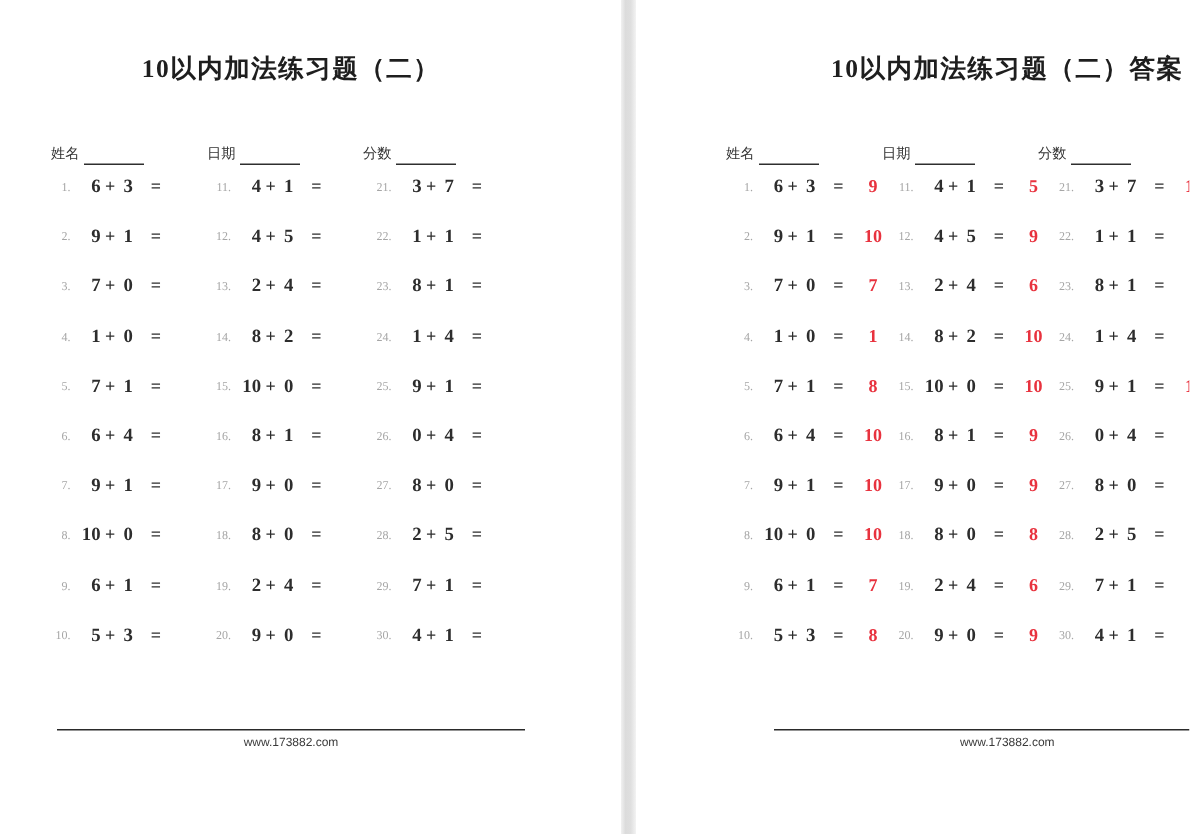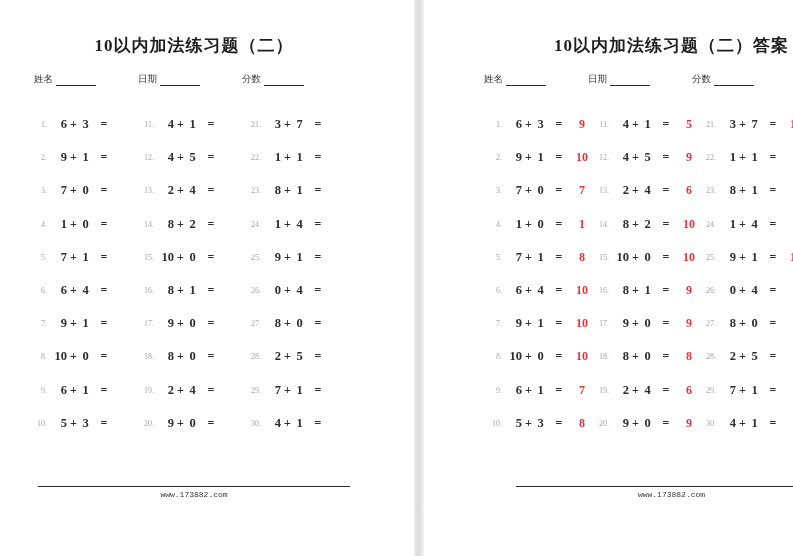--- a/index.html
+++ b/index.html
@@ -15,42 +15,42 @@
   .gutter{
     flex:none;width:10px;height:556px;
     background:linear-gradient(to right,#f1f1f1 0%,#dcdcdc 30%,#dfdfdf 65%,#f3f3f3 100%);
   }
   .title{
     position:absolute;top:34px;left:0;width:100%;margin:0;
     text-align:center;font-size:17px;font-weight:600;color:#1e1e1e;
     letter-spacing:1px;
   }
   .fields{position:absolute;top:74px;left:34px;display:flex;}
-  .field{display:flex;align-items:flex-end;width:104px;flex:none;}
+  .field{display:flex;align-items:flex-end;width:104px;flex:none;margin-top:24px;}
   .flabel{font-size:9.5px;color:#333;line-height:1;padding-bottom:2px;}
   .fline{width:40px;height:11px;border-bottom:1px solid #2e2e2e;margin-left:3px;}
   .grid{position:absolute;top:108px;display:flex;}
   .page-left .grid{left:31px;}
   .page-right .grid{left:36px;}
   .col{display:flex;flex-direction:column;width:107px;flex:none;}
   .row{height:33.2px;display:flex;align-items:center;}
   .pnum{width:16px;text-align:right;font-size:8px;color:#a6a6a6;flex:none;}
   .opa{width:20px;text-align:right;font-size:12.5px;font-weight:700;color:#2d2d2d;flex:none;}
   .plus{width:13px;text-align:center;font-size:12px;font-weight:700;color:#2d2d2d;flex:none;}
   .opb{width:11px;text-align:center;font-size:12.5px;font-weight:700;color:#2d2d2d;flex:none;}
   .eq{width:12px;margin-left:7px;text-align:center;font-size:12px;font-weight:700;color:#2d2d2d;flex:none;}
   .ans{margin-left:7px;width:20px;text-align:center;font-size:12px;font-weight:700;color:var(--ans-red,#e8323e);flex:none;}
   .footer-rule{
     position:absolute;top:486px;left:50%;transform:translateX(-50%);
     width:312px;height:0;border-top:1px solid #2a2a2a;
   }
   .footer-url{
     position:absolute;top:490px;left:0;width:100%;text-align:center;
     font-size:8px;color:#3a3a3a;
-    font-family:Liberation Mono, monospace;
+    font-family:Liberation Sans, sans-serif;
   }
 </style>
 </head>
 <body>
 
 <div class="sheet">
 
   <section class="page page-left">
     <h1 class="title">10以内加法练习题（二）</h1>
     <div class="fields">

